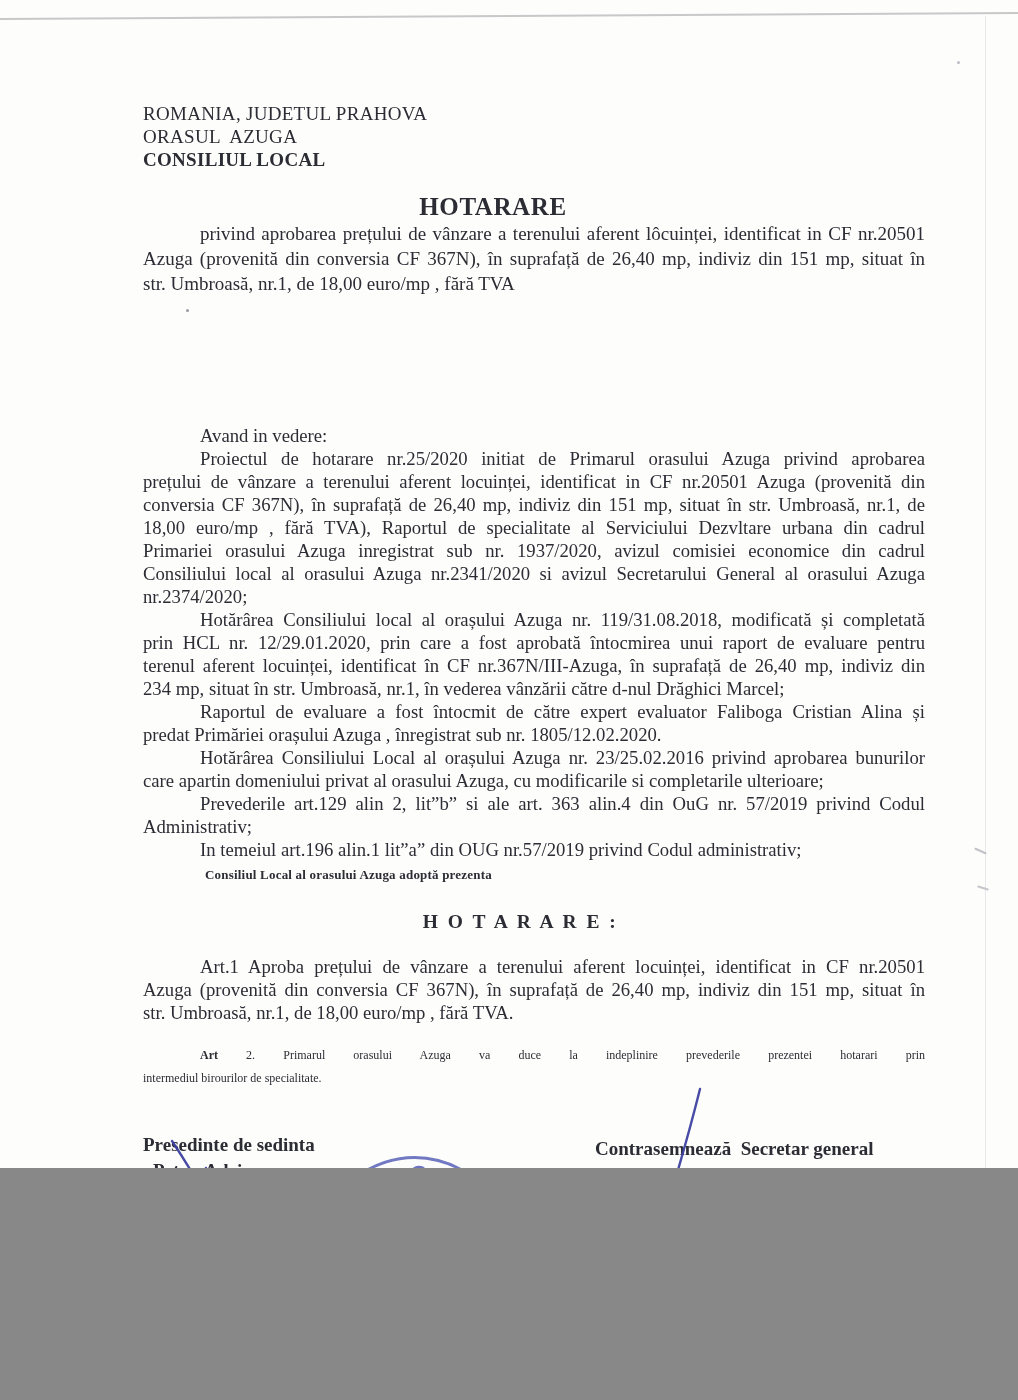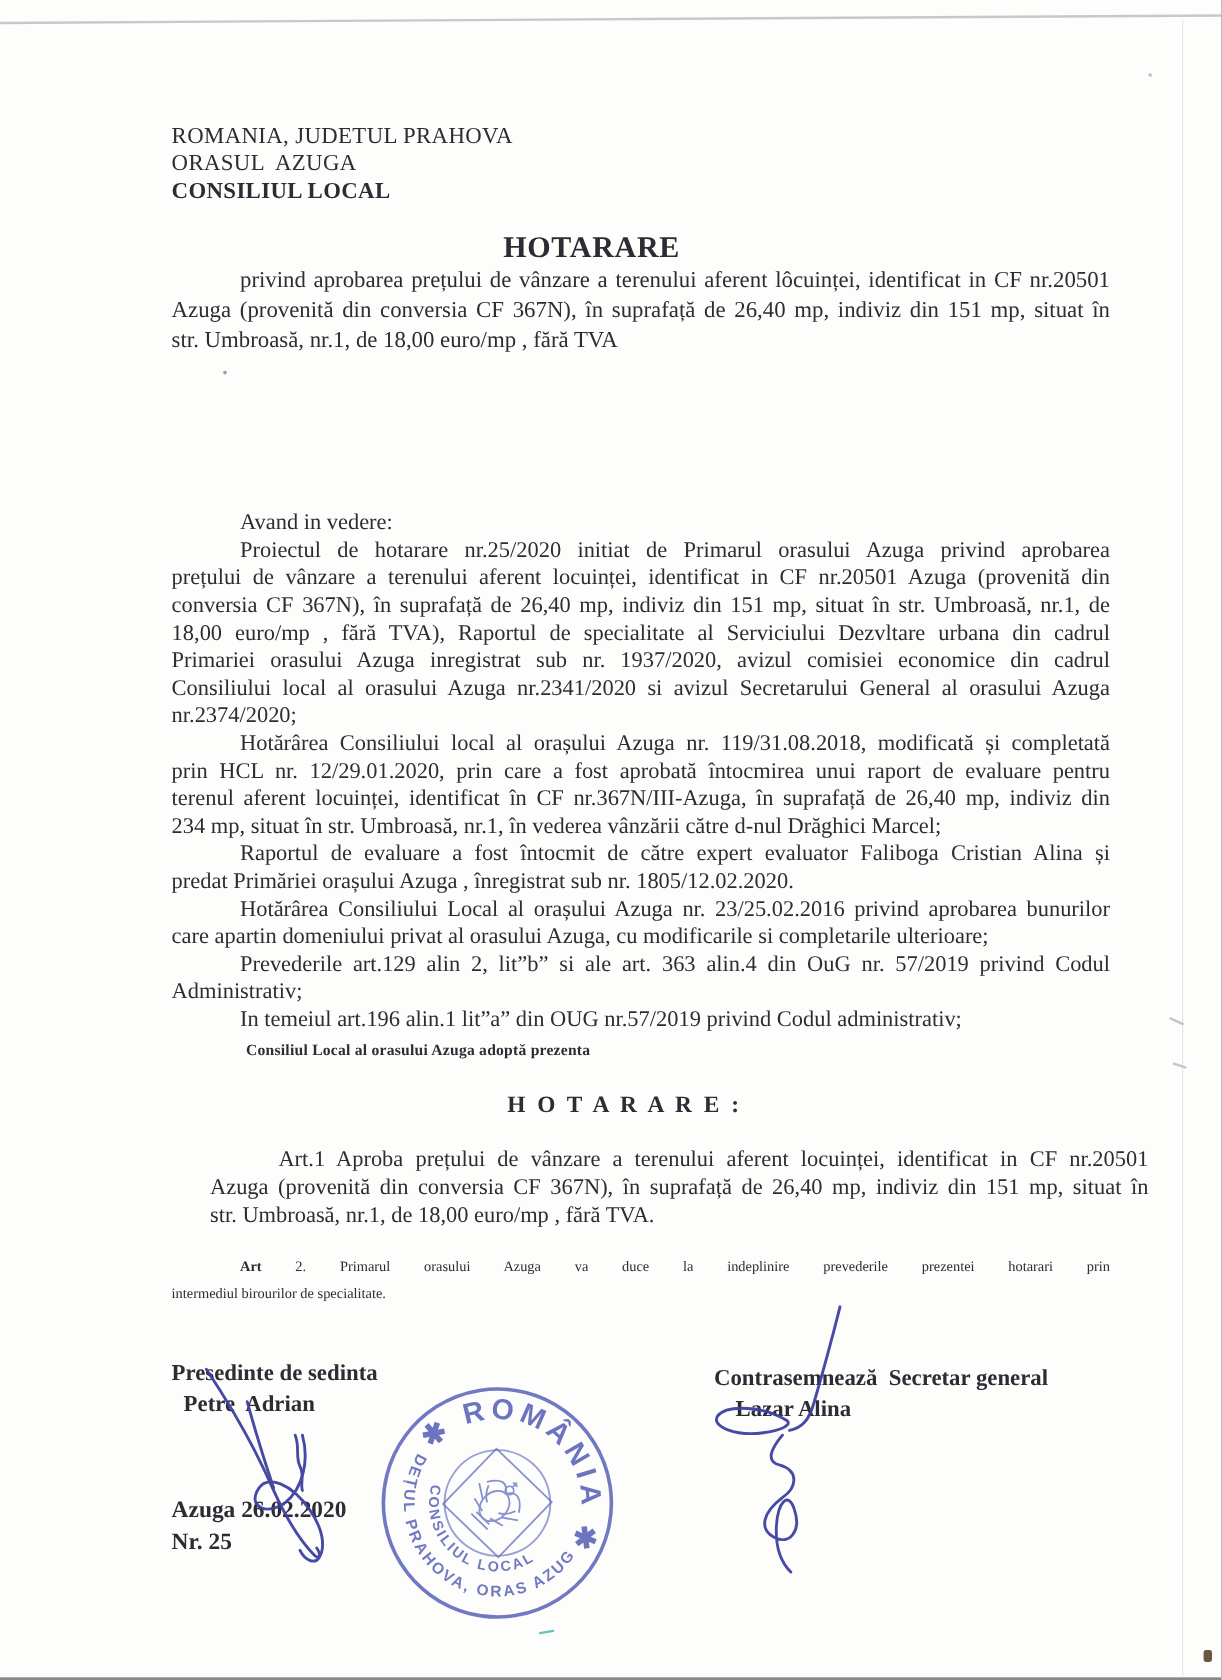--- a/index.html
+++ b/index.html
@@ -1,18 +1,18 @@
 <!DOCTYPE html>
 <html><head>
 <meta charset="utf-8">
 <style>
   html,body{margin:0;padding:0;background:#888;}
   .sheet{
     position:relative;
-    width:1018px;height:1398px;
+    width:1018px;height:1168px;
     margin:0 auto;
     background:#fdfdfc;
     overflow:hidden;
     font-family:"Liberation Serif","DejaVu Serif",serif;
     color:#2c2c34;
   }
   
   .scan-topline{position:absolute;left:-4px;top:15px;width:1030px;height:2px;background:#b6b6ba;transform:rotate(-0.35deg);opacity:.75;}
   .scan-rightedge{position:absolute;left:985px;top:16px;width:1px;height:1384px;background:#e7e7ea;}
   .speck{position:absolute;border-radius:50%;}
@@ -25,21 +25,21 @@
 
   .blk{position:absolute;left:143px;width:782px;}
   .header{top:102px;font-size:19px;line-height:23px;letter-spacing:.3px;}
   .header .hl{white-space:pre-wrap;}
   .header .b{font-weight:bold;}
 
   .doc-title{top:193px;left:143px;width:700px;text-align:center;font-weight:bold;font-size:25px;letter-spacing:.6px;}
 
   .subtitle{top:221px;font-size:19px;line-height:25px;}
   .body-text{top:424px;font-size:18.7px;line-height:23px;}
-  .articles1{top:956px;font-size:18.7px;line-height:22.8px;margin-left:32px;}
+  .articles1{top:956px;font-size:18.7px;line-height:22.8px;}
   .articles2{top:1044px;font-size:12px;line-height:22.8px;}
 
   .ln{text-align:justify;text-align-last:justify;}
   .ln.last{text-align-last:left;}
   .ind{text-indent:57px;}
 
   .adoption{top:867px;font-size:13px;font-weight:bold;text-indent:62px;letter-spacing:.2px;}
   .decision-title{top:911px;left:143px;width:755px;text-align:center;font-weight:bold;font-size:19.5px;letter-spacing:2.5px;}
 
   .sig{position:absolute;font-size:19px;font-weight:bold;line-height:26px;}

